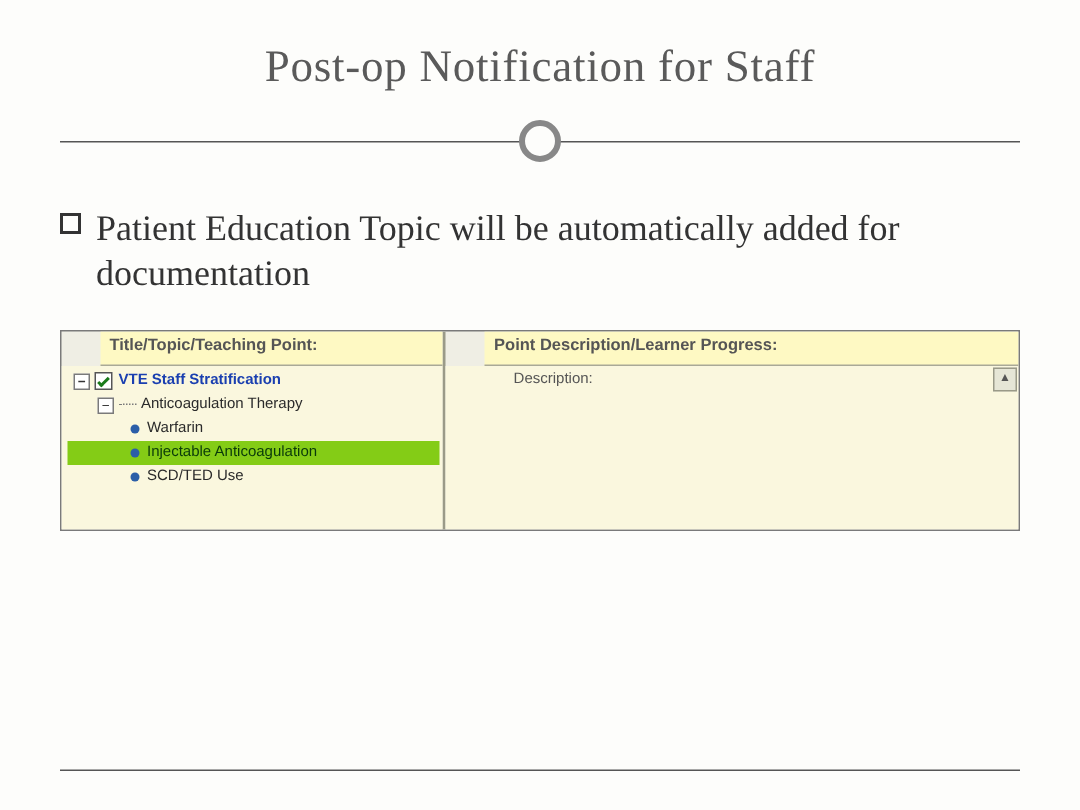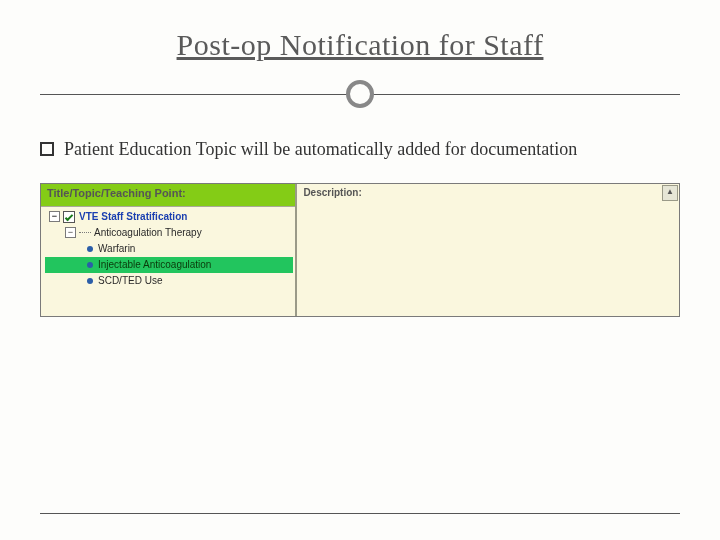--- a/index.html
+++ b/index.html
@@ -19,21 +19,20 @@
     padding: 20px 40px 10px 40px;
   }
   .title-block {
     text-align: center;
     margin-top: 8px;
   }
   .title-text {
     font-size: 30px;
     color: #5a5a5a;
     letter-spacing: 0.5px;
-    text-decoration: underline;
   }
   .title-rule {
     position: relative;
     margin: 18px auto 0 auto;
     height: 30px;
   }
   .title-rule .line {
     position: absolute;
     top: 14px;
     left: 0;
@@ -48,21 +47,21 @@
     width: 28px;
     height: 28px;
     margin-left: -14px;
     border-radius: 50%;
     background: #fdfdfb;
     border: 4px solid #888;
     box-sizing: border-box;
   }
   .bullet-block {
     margin-top: 28px;
-    font-size: 18px;
+    font-size: 24px;
     color: #333;
     line-height: 1.25;
   }
   .bullet-line {
     position: relative;
     padding-left: 24px;
   }
   .bullet-line .sq {
     position: absolute;
     left: 0;
@@ -89,27 +88,28 @@
     border-right: 2px solid #9a9a88;
     display: flex;
     flex-direction: column;
   }
   .right-pane {
     width: 60%;
     display: flex;
     flex-direction: column;
   }
   .pane-header {
-    background: #84cc16;
+    background: #fef9c3;
     border-bottom: 1px solid #a9a997;
     padding: 3px 6px;
     font-weight: bold;
     font-size: 11px;
     color: #555;
     height: 16px;
+    margin-left: 26px;
   }
   .tree {
     padding: 2px 2px 2px 4px;
     background: #faf7de;
     flex: 1;
     font-size: 10px;
     line-height: 16px;
   }
   .tree-row {
     white-space: nowrap;
@@ -159,39 +159,40 @@
     content: "";
     position: absolute;
     left: 1px; top: 3px;
     width: 6px; height: 2px;
     border-left: 2px solid #1a7a1a;
     border-bottom: 2px solid #1a7a1a;
     transform: rotate(-45deg);
   }
   .tree-row.blue-text { color: #1a3fb0; font-weight: bold; }
   .tree-row.hl {
-    background: #22c55e;
+    background: #84cc16;
     color: #0a3a0a;
   }
   .ind1 { padding-left: 4px; }
   .ind2 { padding-left: 20px; }
   .ind3 { padding-left: 42px; }
   .desc-body {
     flex: 1;
     background: #faf7de;
     padding: 3px 6px 3px 6px;
     font-size: 10px;
     line-height: 12px;
     color: #444;
     position: relative;
   }
   .desc-label {
-    font-weight: bold;
+    font-weight: normal;
     color: #555;
     margin-bottom: 2px;
+    margin-left: 39px;
   }
   .scroll-arrow {
     position: absolute;
     right: 1px;
     top: 1px;
     width: 14px;
     height: 14px;
     background: #e6e6d6;
     border: 1px solid #9a9a88;
     font-size: 8px;
@@ -255,20 +256,21 @@
         </div>
         <div class="tree-row ind3">
           <span class="dot"></span>
           <span>SCD/TED Use</span>
         </div>
 
       </div>
     </div>
 
     <div class="right-pane">
+      <div class="pane-header">Point Description/Learner Progress:</div>
       <div class="desc-body">
         <div class="scroll-arrow">▲</div>
         <div class="desc-label">Description:</div>
       </div>
     </div>
   </div>
 
   <div class="footer-rule"></div>
 
 </div>

